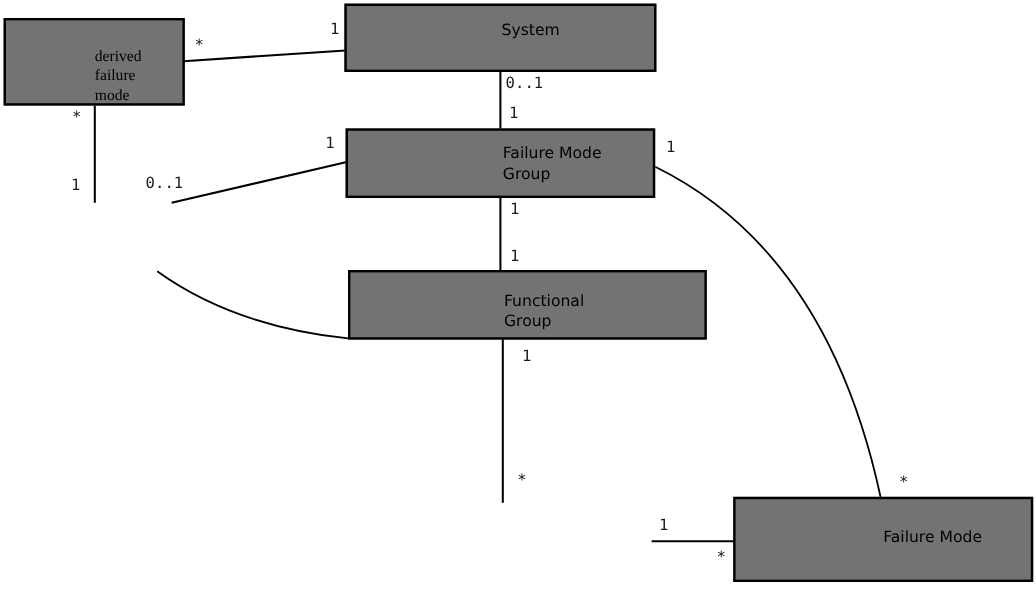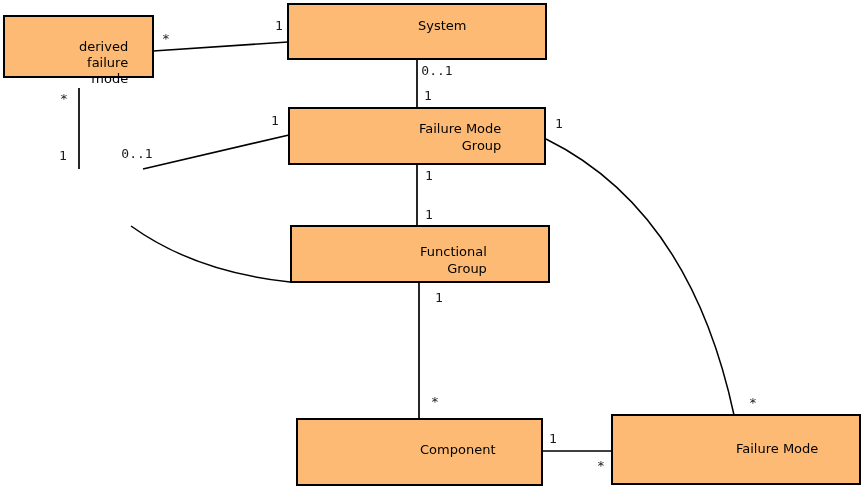--- a/index.html
+++ b/index.html
@@ -19,22 +19,21 @@
     position: absolute;
     left: 0;
     top: 0;
     width: 863px;
     height: 493px;
   }
   .box {
     position: absolute;
     box-sizing: border-box;
     border: 2px solid #000000;
-    background: #fdba74;
-    text-align: right;
+    background: #737373;
   }
   .box-label {
     position: absolute;
     font-size: 13px;
     line-height: 16px;
     color: #000000;
     white-space: pre-line;
   }
   .box-label.lh17 { line-height: 17px; }
   .mult {
@@ -57,44 +56,41 @@
     <line x1="79" y1="88" x2="79" y2="169" stroke-width="1.7"></line>
     <line x1="143" y1="169" x2="289" y2="135" stroke-width="1.7"></line>
     <line x1="417" y1="60" x2="417" y2="108" stroke-width="1.7"></line>
     <line x1="417" y1="164" x2="417" y2="226" stroke-width="1.7"></line>
     <line x1="419" y1="282" x2="419" y2="419" stroke-width="1.7"></line>
     <line x1="543" y1="451" x2="612" y2="451" stroke-width="1.7"></line>
     <path d="M546,139 Q690,210 734,415" stroke-width="1.5"></path>
     <path d="M131,226 Q195,272 290,282" stroke-width="1.5"></path>
   </svg>
 
-  <div class="box" style="left:3px; top:15px; width:151px; height:63px;">
+  <div class="box" style="left:3px; top:15px; width:151px; height:73px;font-family:Liberation Serif, serif;">
     <div class="box-label" style="left:74px; top:22px;">derived
 failure
 mode</div>
   </div>
 
   <div class="box" style="left:287px; top:3px; width:260px; height:57px;">
     <div class="box-label" style="left:129px; top:13px;">System</div>
   </div>
 
   <div class="box" style="left:288px; top:107px; width:258px; height:58px;">
     <div class="box-label lh17" style="left:129px; top:11px;">Failure Mode
 Group</div>
   </div>
 
 
-  <div class="box" style="left:290px; top:225px; width:260px; height:58px;">
+  <div class="box" style="left:290px; top:225px; width:299px; height:58px;">
     <div class="box-label lh17" style="left:128px; top:16px;">Functional
 Group</div>
   </div>
 
-  <div class="box" style="left:296px; top:418px; width:247px; height:68px;">
-    <div class="box-label" style="left:122px; top:22px;">Component</div>
-  </div>
 
   <div class="box" style="left:611px; top:414px; width:250px; height:71px;">
     <div class="box-label" style="left:123px; top:25px;">Failure Mode</div>
   </div>
 
   <span class="mult" style="left:166px; top:38px;">*</span>
   <span class="mult" style="left:279px; top:25px;">1</span>
 
   <span class="mult" style="left:64px; top:98px;">*</span>
   <span class="mult" style="left:63px; top:155px;">1</span>

